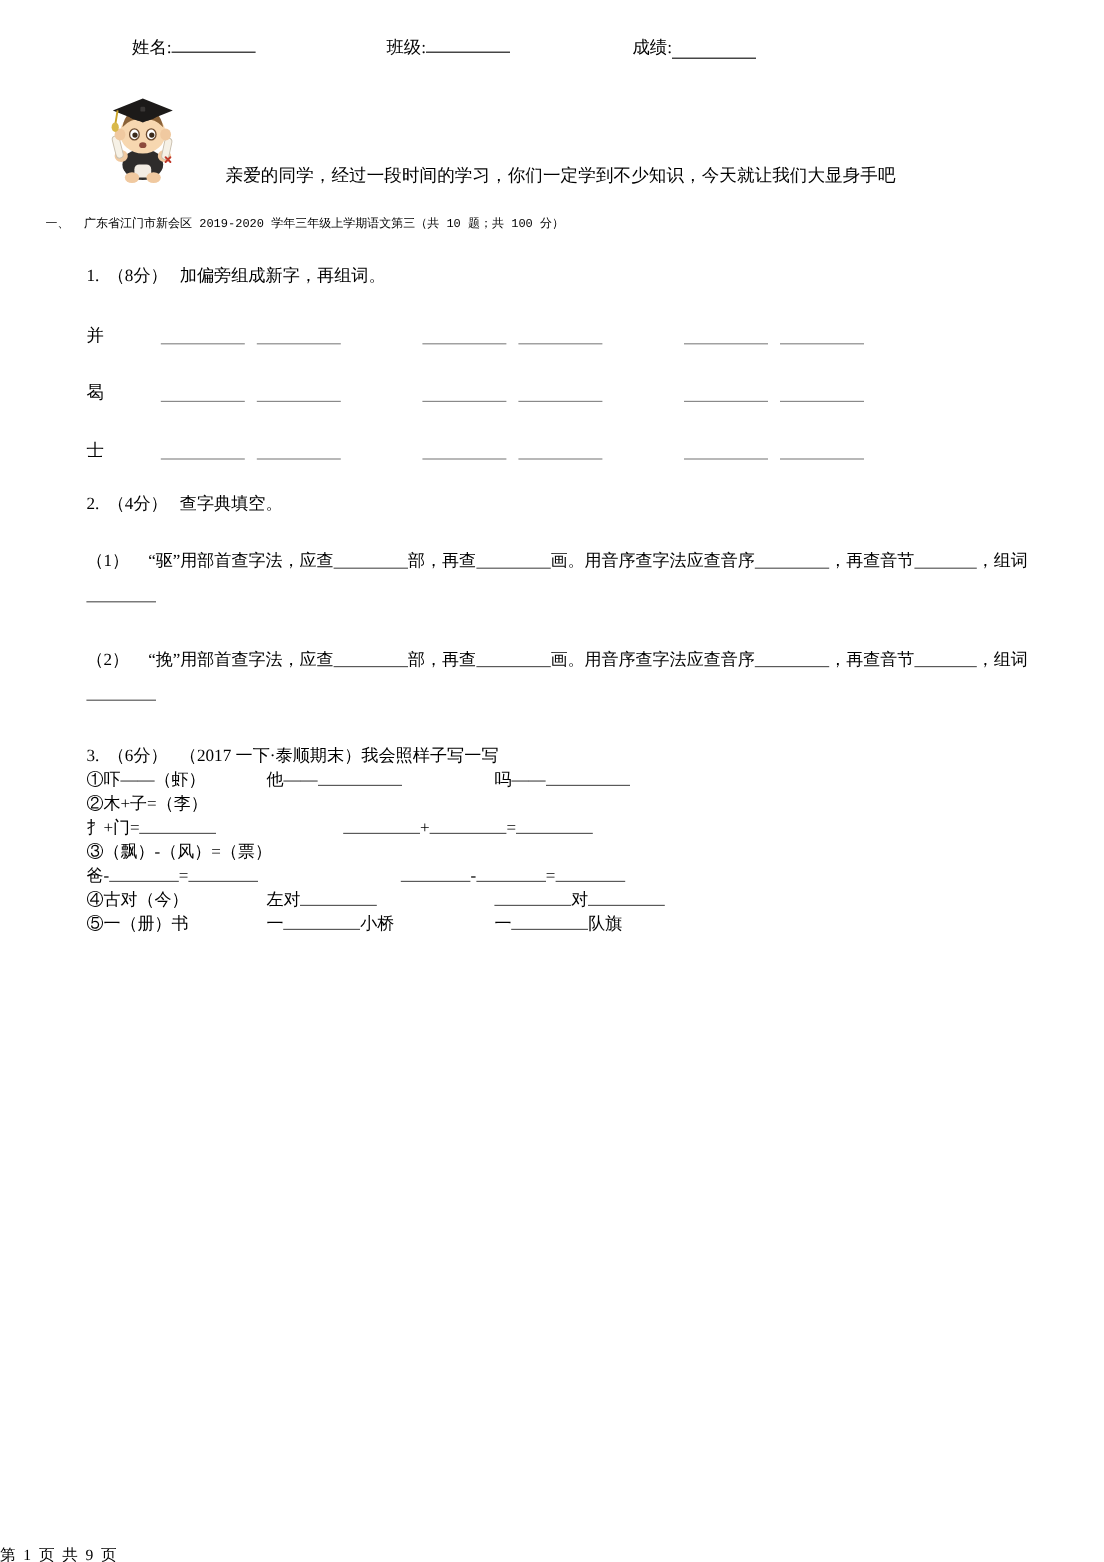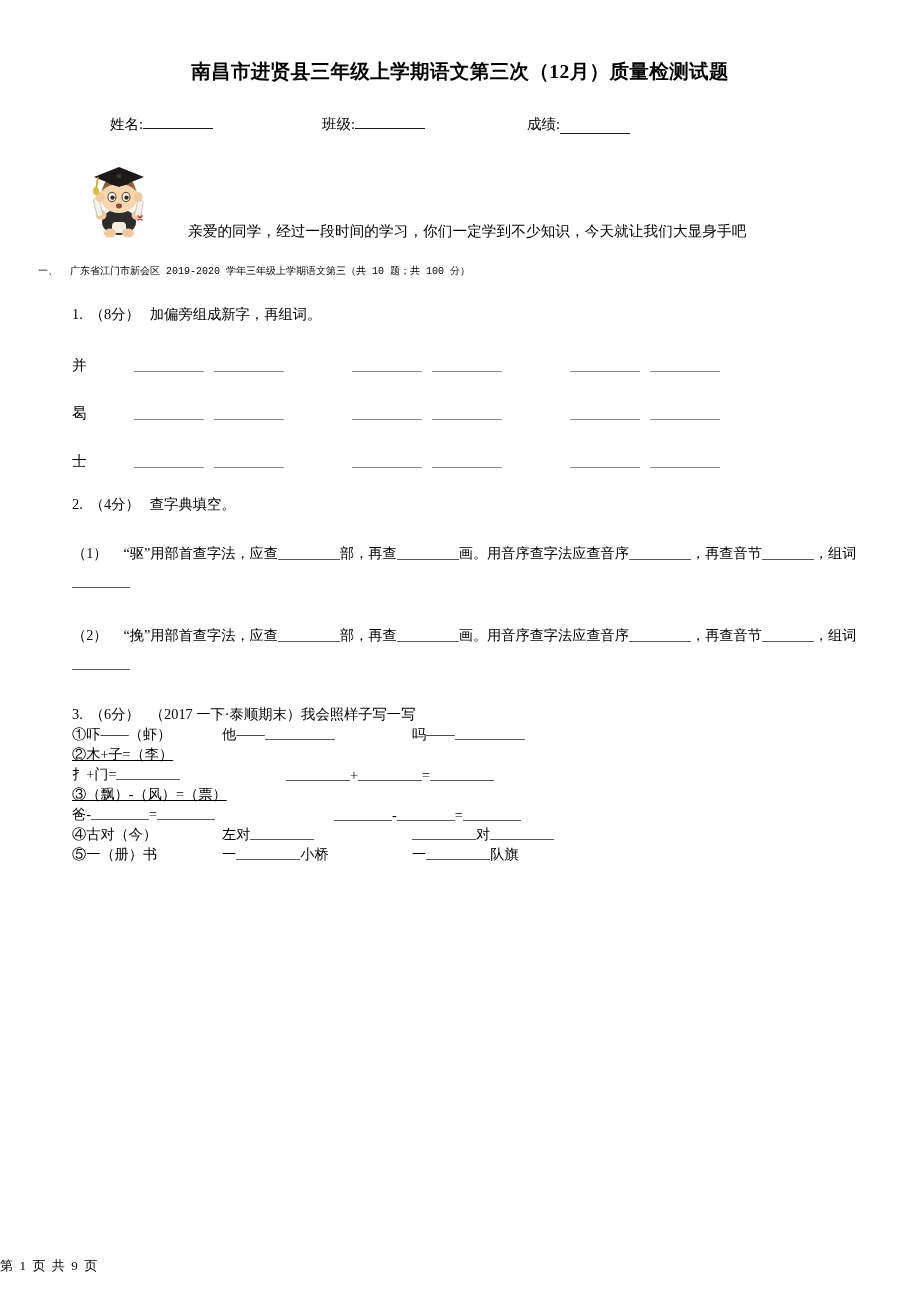--- a/index.html
+++ b/index.html
@@ -146,21 +146,21 @@
   
   .q3row {
     font-size: 14.2px;
     display: flex;
     align-items: flex-end;
     height: 20px;
   }
   .q3row .cellA { width: 150px; }
   .q3row .cellB { width: 190px; }
   .q3row .cellC { width: 200px; }
-  .q3row .lone  { width: auto; text-decoration: underline; }
+  .q3row .lone  { width: auto; }
   .u {
     display: inline-block;
     border-bottom: 1.1px solid #5a5a5a;
     height: 11px;
     width: 62px;
     vertical-align: -1px;
   }
   .u.w58 { width: 58px; }
   .u.w64 { width: 64px; }
   .u.w70 { width: 70px; }
@@ -174,21 +174,20 @@
     text-align: left;
     font-size: 13px;
     letter-spacing: 1.6px;
   }
 </style>
 </head>
 <body>
 
 <div class="page">
 
-  <h1 class="doc-title">南昌市进贤县三年级上学期语文第三次（12月）质量检测试题</h1>
 
   <div class="identity-row">
     <span class="identity-field f-name">
       <span class="identity-label">姓名:</span>
       <span class="blank-ul w70"></span>
     </span>
     <span class="identity-field f-class">
       <span class="identity-label">班级:</span>
       <span class="blank-ul w70"></span>
     </span>

